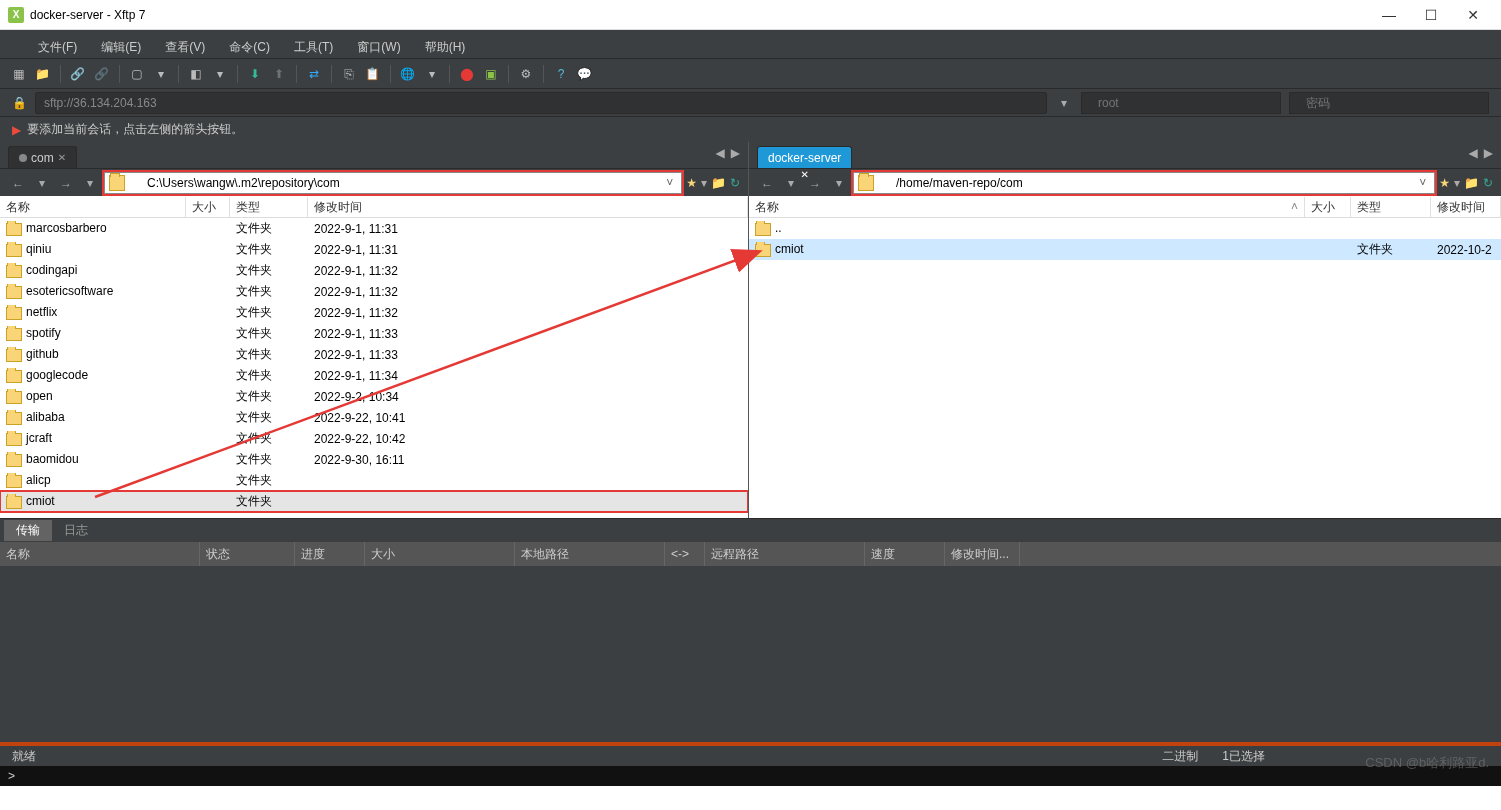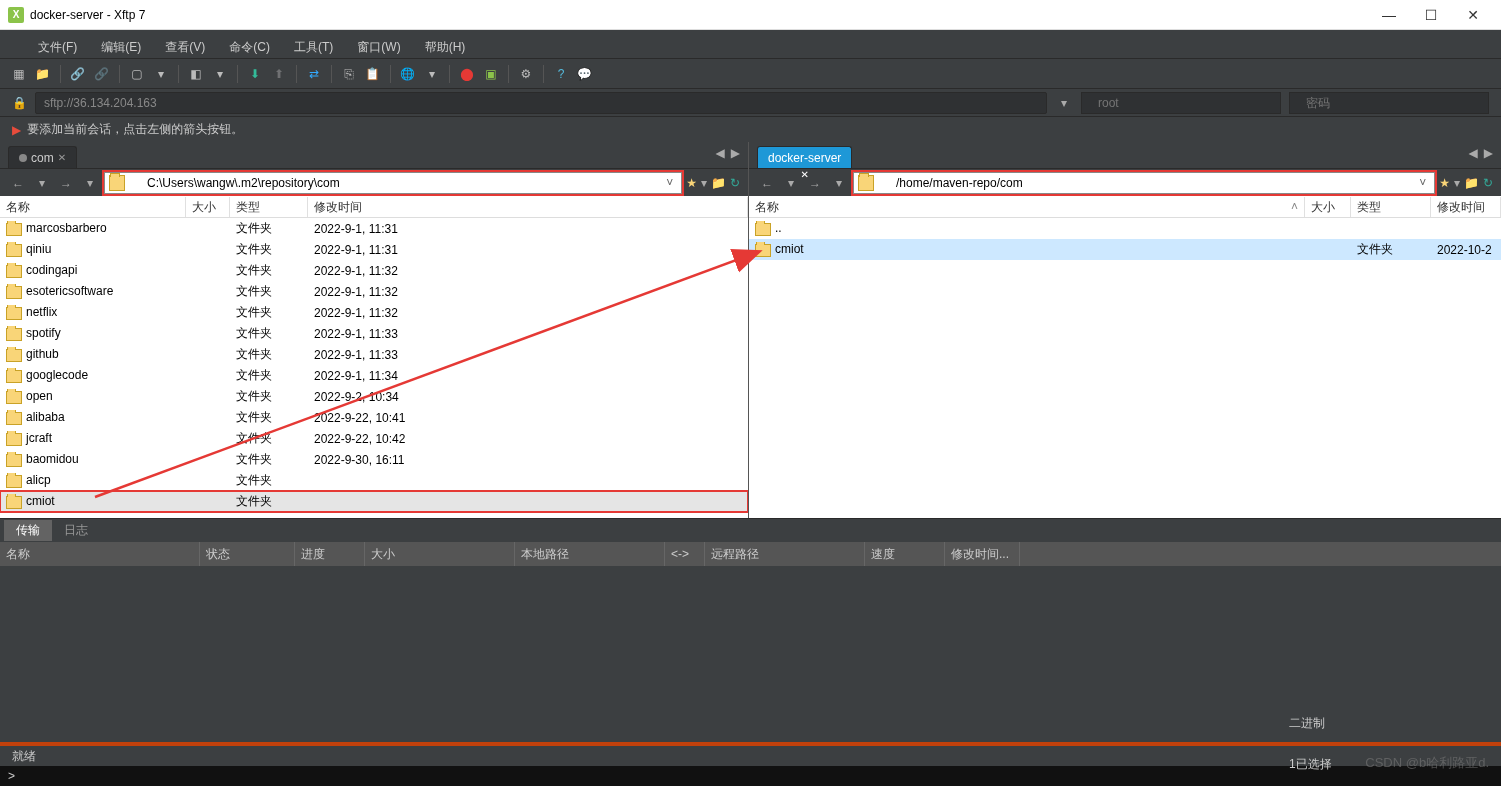--- a/index.html
+++ b/index.html
@@ -69,21 +69,21 @@
 
 .arrow-svg { position:absolute; top:0; left:0; width:100%; height:100%; pointer-events:none; z-index:10; }
 
 .bottomtabs { height:24px; background:#3c3f41; display:flex; align-items:center; padding-left:4px; border-top:1px solid #2a2a2a; }
 .btab { height:21px; padding:0 12px; color:#999; display:flex; align-items:center; }
 .btab.active { background:#636363; color:#fff; }
 .transferheader { height:24px; background:#555; display:flex; color:#ccc; }
 .th { padding:0 6px; display:flex; align-items:center; border-right:1px solid #666; }
 .transferbody { height:176px; background:#3c3f41; }
 .statusbar { height:24px; background:#3c3f41; display:flex; align-items:center; padding:0 12px; color:#ccc; justify-content:space-between; border-top:4px solid #c2410c;}
-.statusbar .right { display:flex; gap:24px;flex-direction:column; }
+.statusbar .right { display:flex; gap:24px; }
 .cmdbar { height:20px; background:#111; color:#ccc; padding:0 8px; display:flex; align-items:center; }
 .watermark { position:absolute; right:12px; bottom:38px; color:rgba(120,120,120,0.6); font-size:13px; pointer-events:none; }
 </style>
 </head>
 <body>
 
 <div class="titlebar">
   <span class="logo">X</span>
   <span class="title">docker-server - Xftp 7</span>
   <div class="winbtns">

